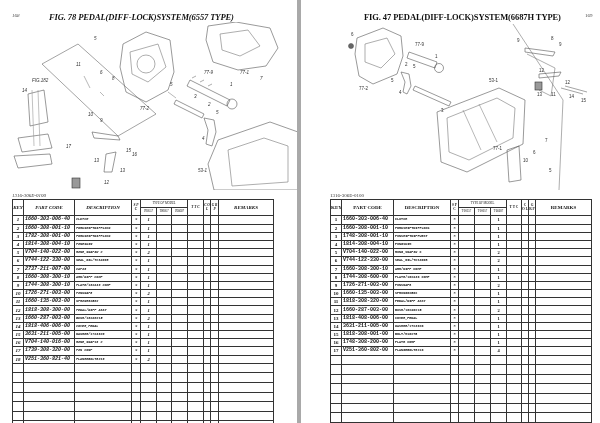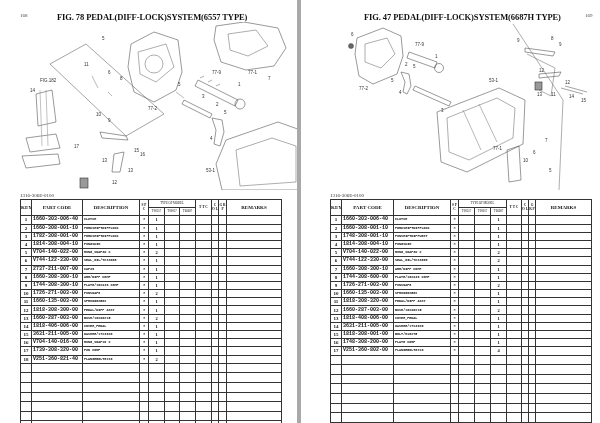--- a/index.html
+++ b/index.html
@@ -1,20 +1,20 @@
 <!DOCTYPE html>
 <html><head>
 <meta charset="utf-8">
 <style>
   * { box-sizing: border-box; margin: 0; padding: 0; }
   html, body { width: 600px; height: 423px; overflow: hidden; background: #fff; }
   body { position: relative; font-family: "Liberation Serif", serif; color: #111; }
 
   .page { position: absolute; top: 0; height: 423px; background: #fff; overflow: hidden; }
-  .page.left { left: 12px; width: 297px; }
+  .page.left { left: 4px; width: 297px; font-style: italic; }
   .page.right { left: 301px; width: 299px; }
   .gutter { position: absolute; left: 297px; top: 0; width: 4px; height: 423px; background: #a9a9a9; }
 
   .pgnum { position: absolute; top: 13px; font-size: 5px; color: #444; }
   .fig-title { position: absolute; top: 12px; font-size: 8.5px; font-weight: bold; white-space: nowrap; letter-spacing: -0.1px; }
 
   .diagram { position: absolute; }
   .diagram svg { width: 100%; height: 100%; display: block; }
 
   .model-code { position: absolute; font-size: 5px; color: #333; }

